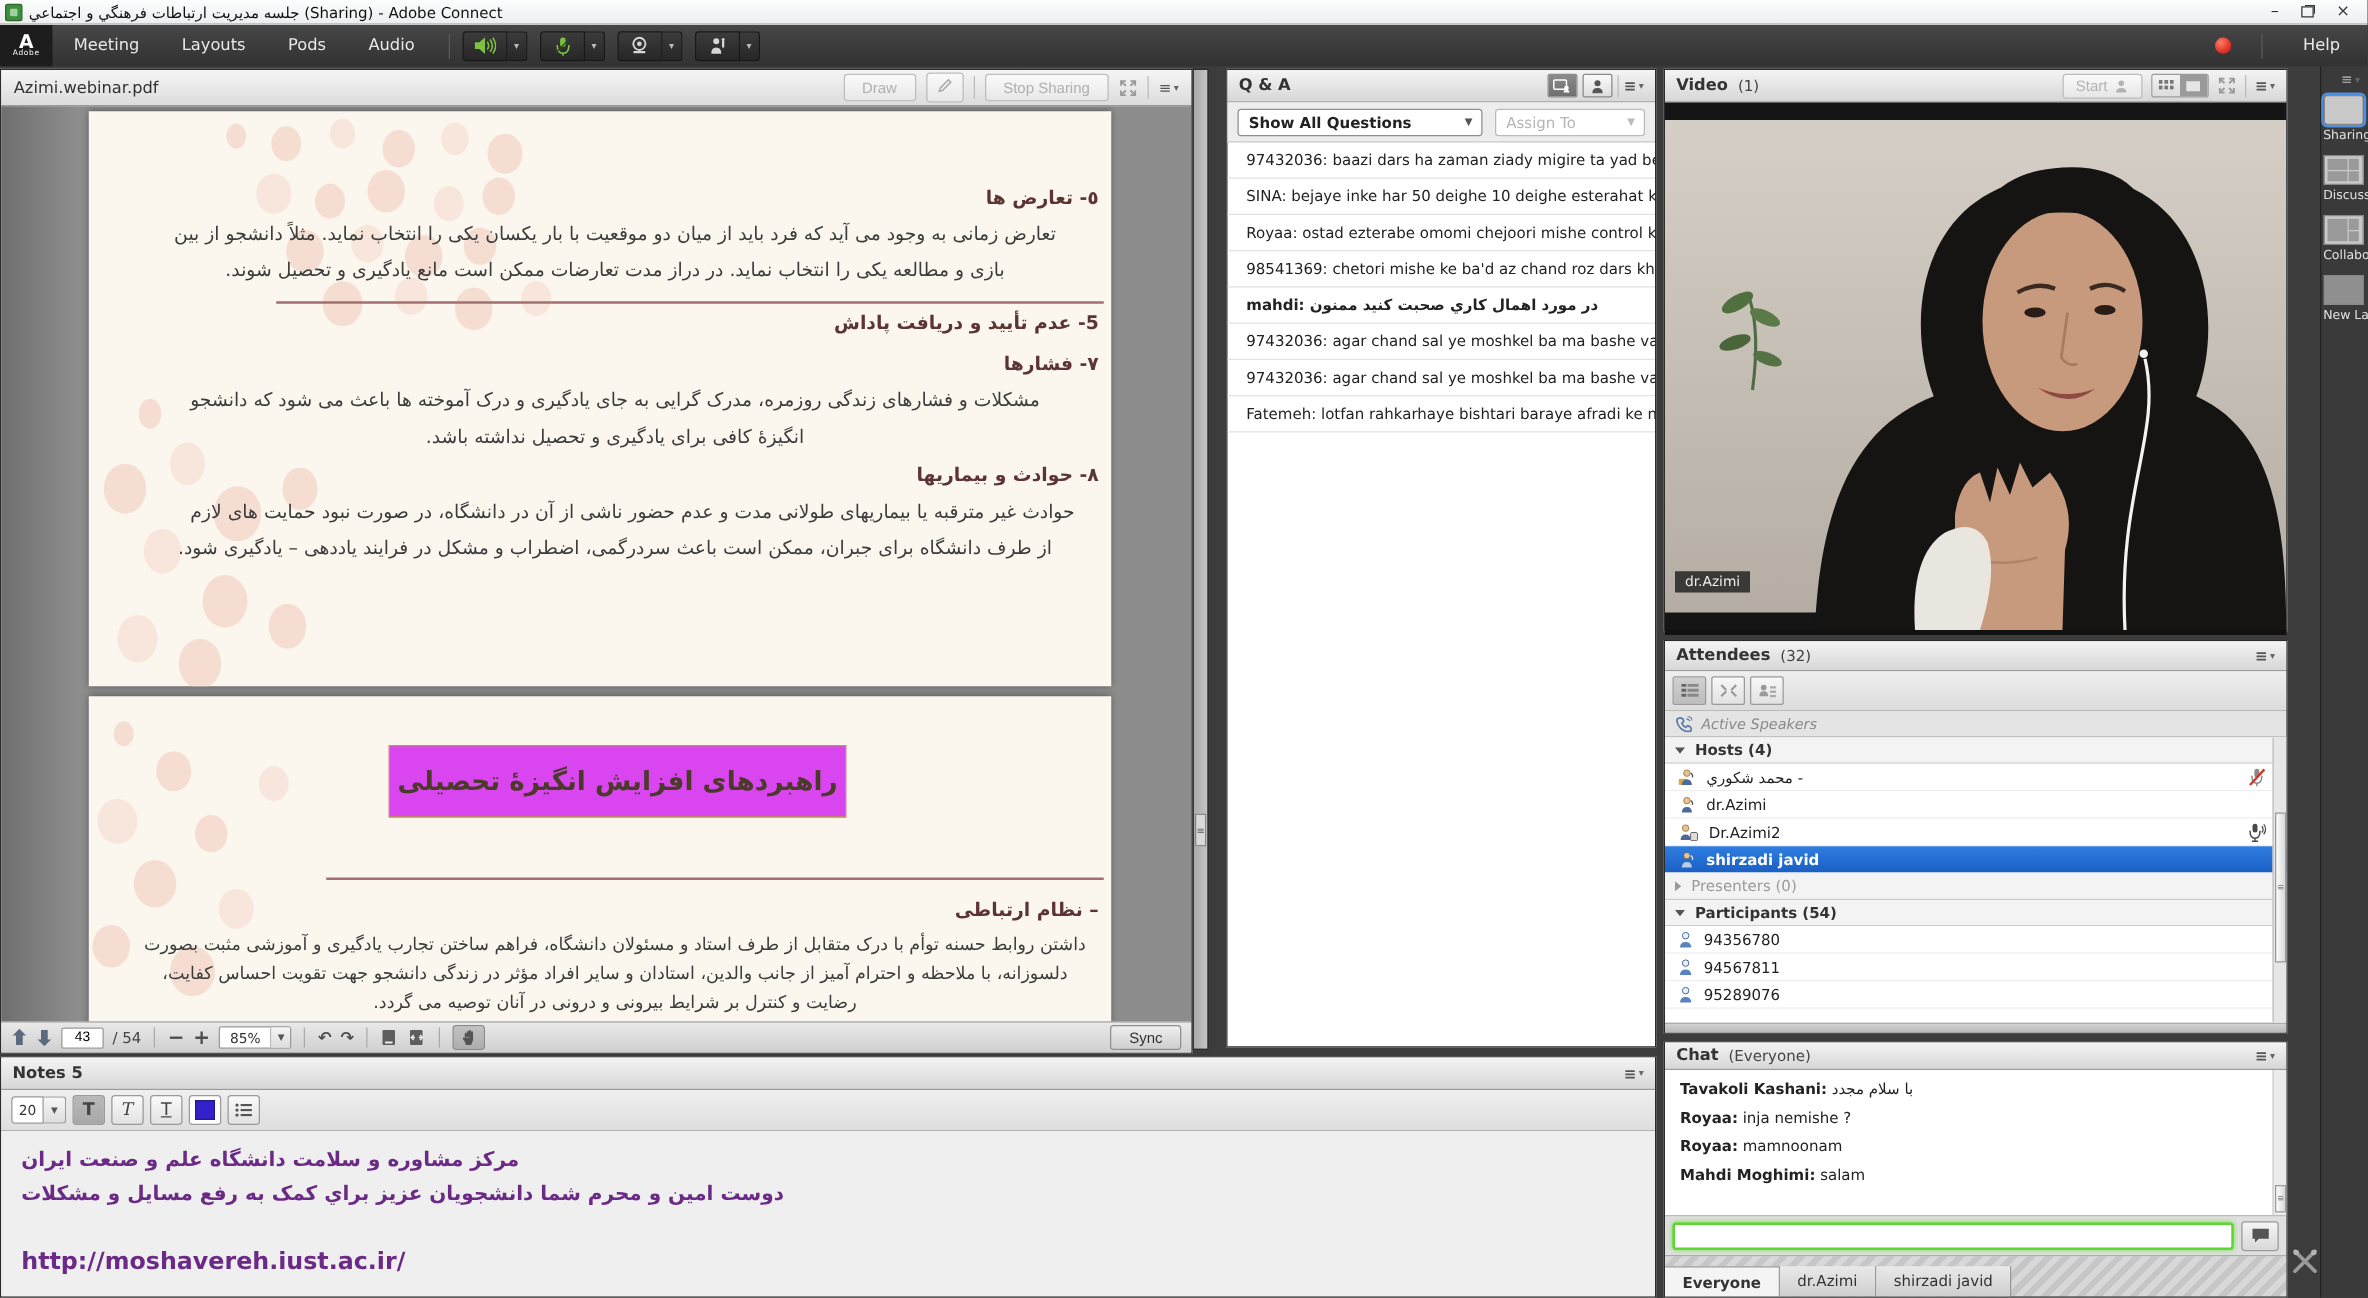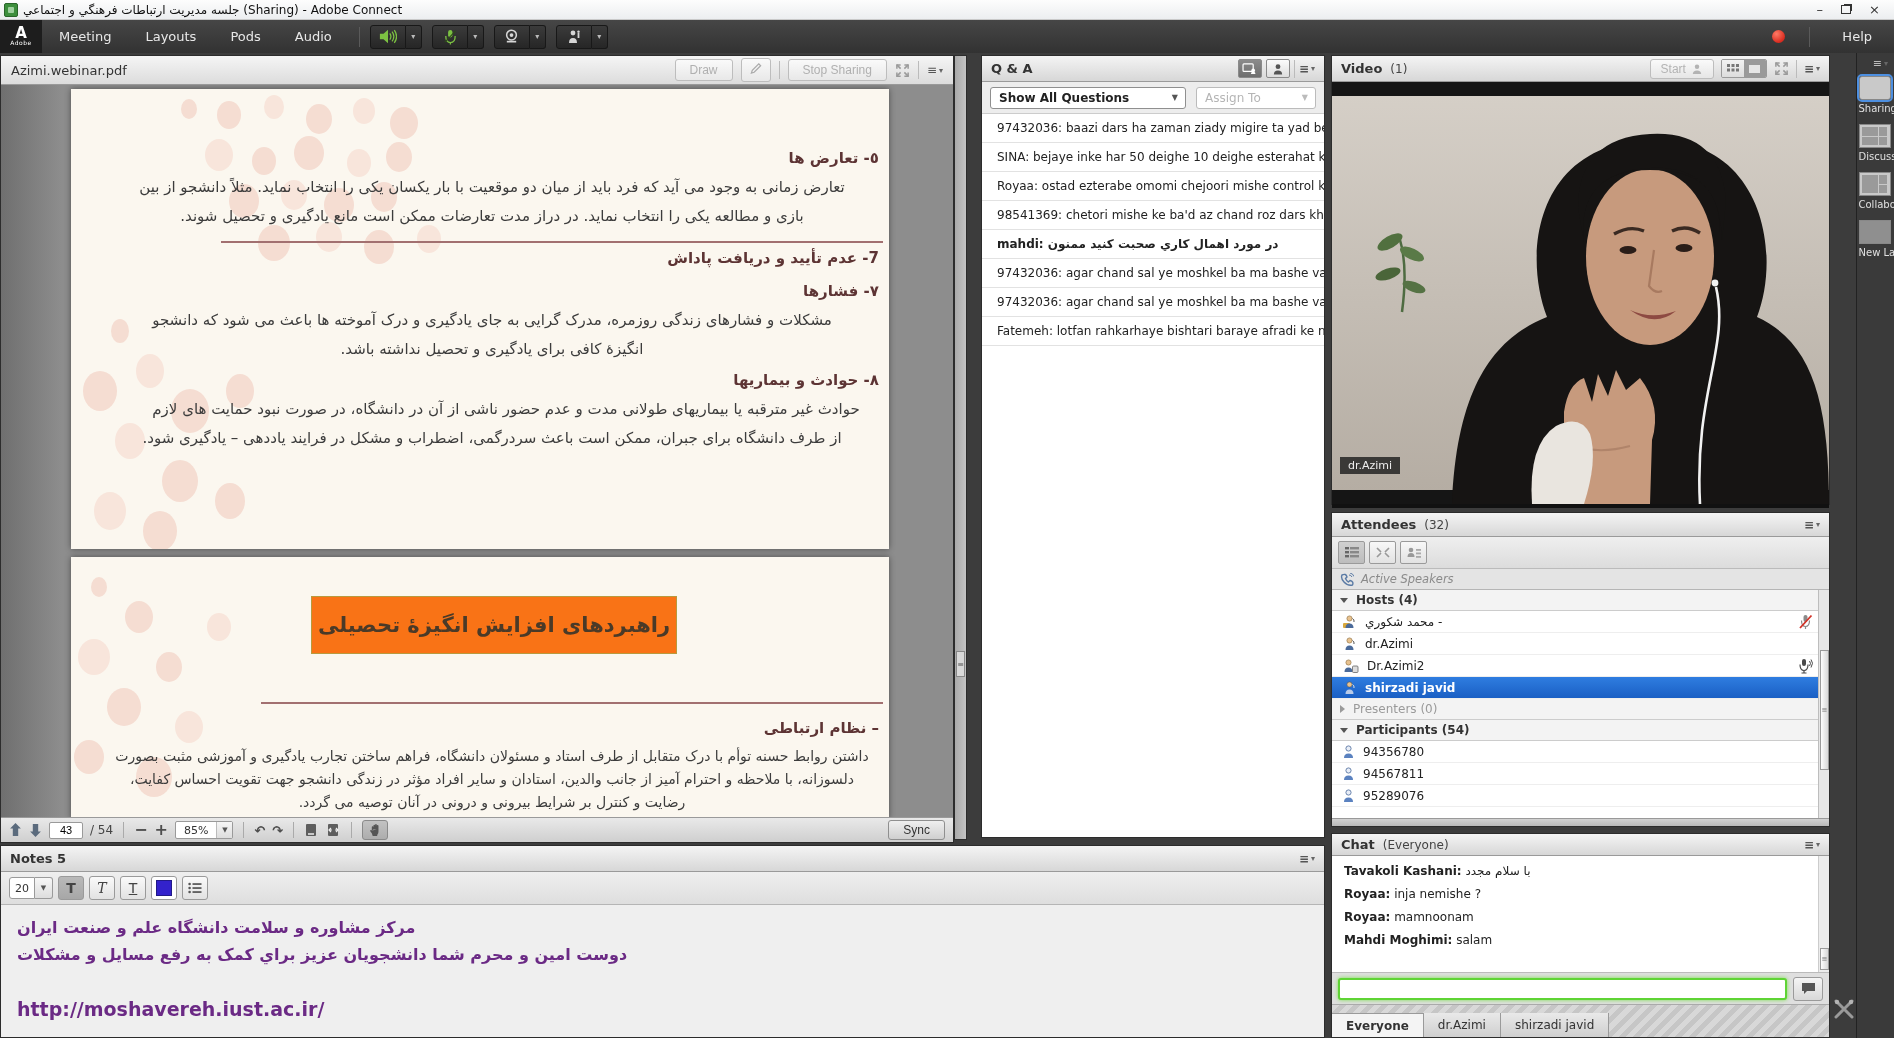--- a/index.html
+++ b/index.html
@@ -48,21 +48,21 @@
     font-size:12px;padding:3px 14px;}
   .gbtn.small{padding:3px 7px;}
   .vsep{width:1px;height:18px;background:#bbb;}
   .share-content{position:relative;flex:1;background:linear-gradient(90deg,#6f6f6f 0,#8d8d8d 60px,#8d8d8d 100%);overflow:hidden;}
   .pdf-page{position:absolute;left:70px;width:818px;background:#fbf7ef;box-shadow:0 0 6px rgba(0,0,0,.45);overflow:hidden;}
   .page1{top:4px;height:460px;}
   .page2{top:472px;height:262px;}
   .doc-head{position:absolute;right:10px;direction:rtl;font-size:15px;font-weight:bold;color:#5d3434;}
   .doc-line{position:absolute;left:12px;width:100%;direction:rtl;text-align:center;font-size:15px;color:#3c3c3c;}
   .doc-rule{position:absolute;height:2px;background:#a27070;}
-  .box-title{position:absolute;left:240px;top:39px;width:366px;height:58px;background:#f97316;border:1px solid #b89a3e;
+  .box-title{position:absolute;left:240px;top:39px;width:366px;height:58px;background:#d946ef;border:1px solid #b89a3e;
     display:flex;align-items:center;justify-content:center;font-size:21px;font-weight:bold;color:#4a3a28;direction:rtl;}
   .dots{position:absolute;border-radius:50%;background:#f5ddd2;}
   .share-toolbar{height:25px;background:linear-gradient(#e9e9e9,#cfcfcf);border-top:1px solid #9a9a9a;
     display:flex;align-items:center;padding:0 8px;gap:7px;font-size:12px;color:#444;}
   .tb-sep{width:1px;height:16px;background:#aaa;margin:0 3px;}
   .page-input{width:34px;height:17px;border:1px solid #9a9a9a;border-radius:2px;font-size:11px;text-align:center;background:#fff;}
   .zoom-sel{display:flex;align-items:center;border:1px solid #9a9a9a;border-radius:2px;background:#fff;height:18px;}
   .zoom-sel span{padding:0 8px;font-size:11px;color:#333;}
   .zoom-dd{width:16px;height:100%;border-left:1px solid #bbb;background:linear-gradient(#f5f5f5,#ddd);
     display:flex;align-items:center;justify-content:center;font-size:7px;color:#555;}
@@ -280,21 +280,21 @@
   <div class="share-content">
 
     <div class="pdf-page page1">
       <div class="dots" style="left:110px;top:10px;width:16px;height:20px;box-shadow:40px 6px 0 4px #f5ddd2,85px -2px 0 2px #f8e5db,130px 10px 0 5px #f5ddd2,175px 2px 0 3px #f8e5db,215px 14px 0 6px #f5ddd2,30px 46px 0 6px #f8e5db,75px 52px 0 4px #f5ddd2,120px 44px 0 7px #f5ddd2,170px 54px 0 4px #f8e5db,210px 48px 0 5px #f5ddd2,55px 92px 0 7px #f5ddd2,105px 86px 0 5px #f8e5db,150px 96px 0 7px #f5ddd2,195px 88px 0 5px #f5ddd2,85px 134px 0 8px #f5ddd2,140px 128px 0 5px #f8e5db,190px 138px 0 7px #f5ddd2,240px 130px 0 4px #f8e5db;"></div>
       <div class="dots" style="left:40px;top:230px;width:18px;height:24px;box-shadow:-20px 60px 0 8px #f5ddd2,30px 40px 0 5px #f8e5db,70px 80px 0 10px #f5ddd2,10px 110px 0 6px #f8e5db,120px 60px 0 5px #f5ddd2,60px 150px 0 9px #f5ddd2,-10px 180px 0 7px #f8e5db,110px 170px 0 6px #f5ddd2,40px 200px 0 8px #f5ddd2;"></div>
 
       <div class="doc-head" style="top:60px;">٥- تعارض ها</div>
       <div class="doc-line" style="top:89px;">تعارض زمانی به وجود می آید که فرد باید از میان دو موقعیت با بار یکسان یکی را انتخاب نماید. مثلاً دانشجو از بین</div>
       <div class="doc-line" style="top:118px;">بازی و مطالعه یکی را انتخاب نماید. در دراز مدت تعارضات ممکن است مانع یادگیری و تحصیل شوند.</div>
       <div class="doc-rule" style="left:150px;top:152px;width:662px;"></div>
-      <div class="doc-head" style="top:160px;">7- عدم تأیید و دریافت پاداش</div>
+      <div class="doc-head" style="top:160px;">5- عدم تأیید و دریافت پاداش</div>
       <div class="doc-head" style="top:193px;">٧- فشارها</div>
       <div class="doc-line" style="top:222px;">مشکلات و فشارهای زندگی روزمره، مدرک گرایی به جای یادگیری و درک آموخته ها باعث می شود که دانشجو</div>
       <div class="doc-line" style="top:251px;">انگیزهٔ کافی برای یادگیری و تحصیل نداشته باشد.</div>
       <div class="doc-head" style="top:282px;">٨- حوادث و بیماریها</div>
       <div class="doc-line" style="top:311px;padding-left:28px;">حوادث غیر مترقبه یا بیماریهای طولانی مدت و عدم حضور ناشی از آن در دانشگاه، در صورت نبود حمایت های لازم</div>
       <div class="doc-line" style="top:340px;">از طرف دانشگاه برای جبران، ممکن است باعث سردرگمی، اضطراب و مشکل در فرایند یاددهی – یادگیری شود.</div>
     </div>
 
     <div class="pdf-page page2">
       <div class="dots" style="left:20px;top:20px;width:16px;height:20px;box-shadow:40px 30px 0 6px #f5ddd2,-5px 70px 0 8px #f8e5db,70px 80px 0 5px #f5ddd2,25px 120px 0 9px #f5ddd2,90px 140px 0 6px #f8e5db,-10px 170px 0 7px #f5ddd2,55px 190px 0 10px #f5ddd2,120px 40px 0 4px #f8e5db;"></div>

